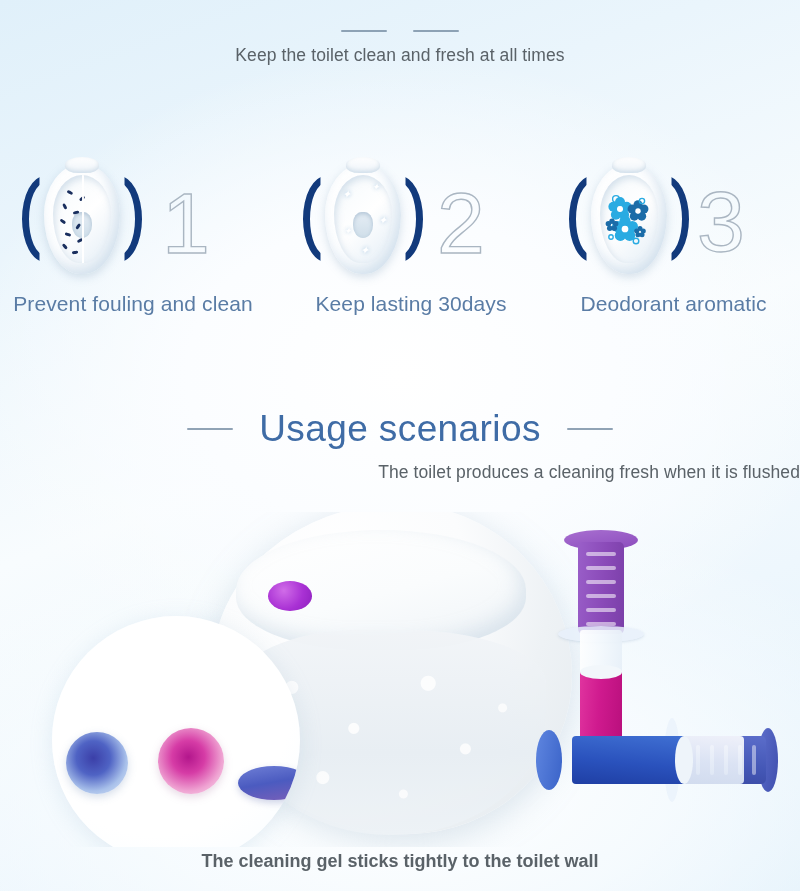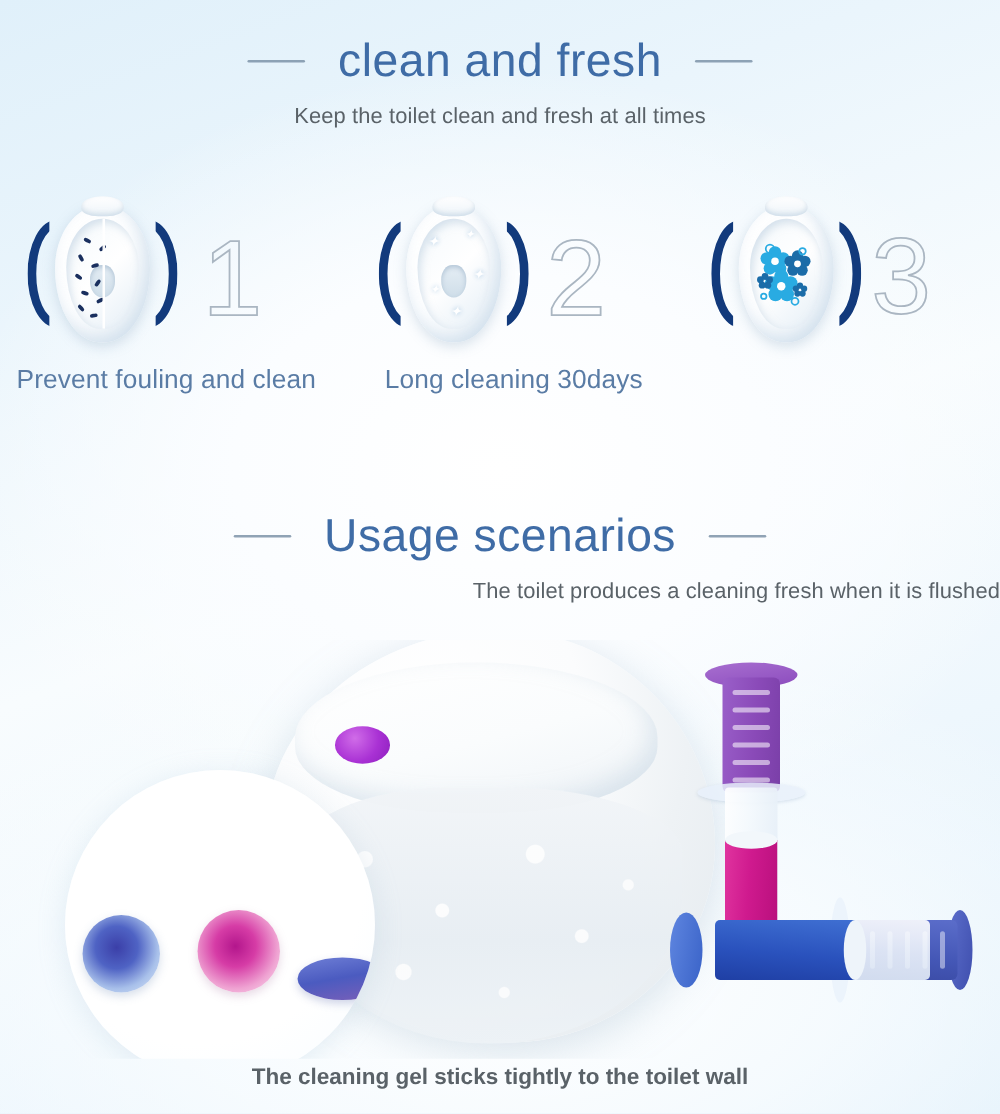--- a/index.html
+++ b/index.html
@@ -231,21 +231,20 @@
   }
 </style>
 </head>
 <body>
 
 <div class="page">
 
   <div class="heading" style="top:30px;">
     <div class="heading-row">
       <span class="dash"></span>
-      <span class="heading-title">clean and fresh</span>
       <span class="dash"></span>
     </div>
     <div class="heading-sub">Keep the toilet clean and fresh at all times</div>
   </div>
 
   <div class="features">
 
     <div class="feature" style="left:0px; width:266px;">
       <div class="feature-art">
         <div class="bowl-wrap">
@@ -288,21 +287,21 @@
               <i class="sparkle" style="left:8px;  top:14px;">✦</i>
               <i class="sparkle" style="left:38px; top:8px;  font-size:9px;">✦</i>
               <i class="sparkle" style="left:44px; top:40px;">✦</i>
               <i class="sparkle" style="left:10px; top:52px; font-size:9px;">✦</i>
               <i class="sparkle" style="left:26px; top:70px;">✦</i>
             </div>
           </div>
         </div>
         <span class="num" style="left:156px; top:22px;">2</span>
       </div>
-      <div class="feature-label">Long cleaning 30days</div>
+      <div class="feature-label">Keep lasting 30days</div>
     </div>
 
     <div class="feature" style="left:547px; width:253px;">
       <div class="feature-art">
         <div class="bowl-wrap">
           <div class="arc arc-l"></div>
           <div class="arc arc-r"></div>
           <div class="bowl">
             <div class="bowl-rim"></div>
             <div class="bowl-inner">
@@ -354,20 +353,21 @@
                     <circle cx="42" cy="26" r="2.6"></circle>
                   <circle cx="36" cy="66" r="2.8"></circle>
                     <circle cx="11" cy="62" r="2.2"></circle>
                 </g>
               </svg>
             </div>
           </div>
         </div>
         <span class="num" style="left:150px; top:20px;">3</span>
       </div>
+      <div class="feature-label">Deodorant aromatic</div>
     </div>
   </div>
 
   <div class="heading" style="top:410px;text-align:right;">
     <div class="heading-row">
       <span class="dash"></span>
       <span class="heading-title">Usage scenarios</span>
       <span class="dash"></span>
     </div>
     <div class="heading-sub">The toilet produces a cleaning fresh when it is flushed</div>

